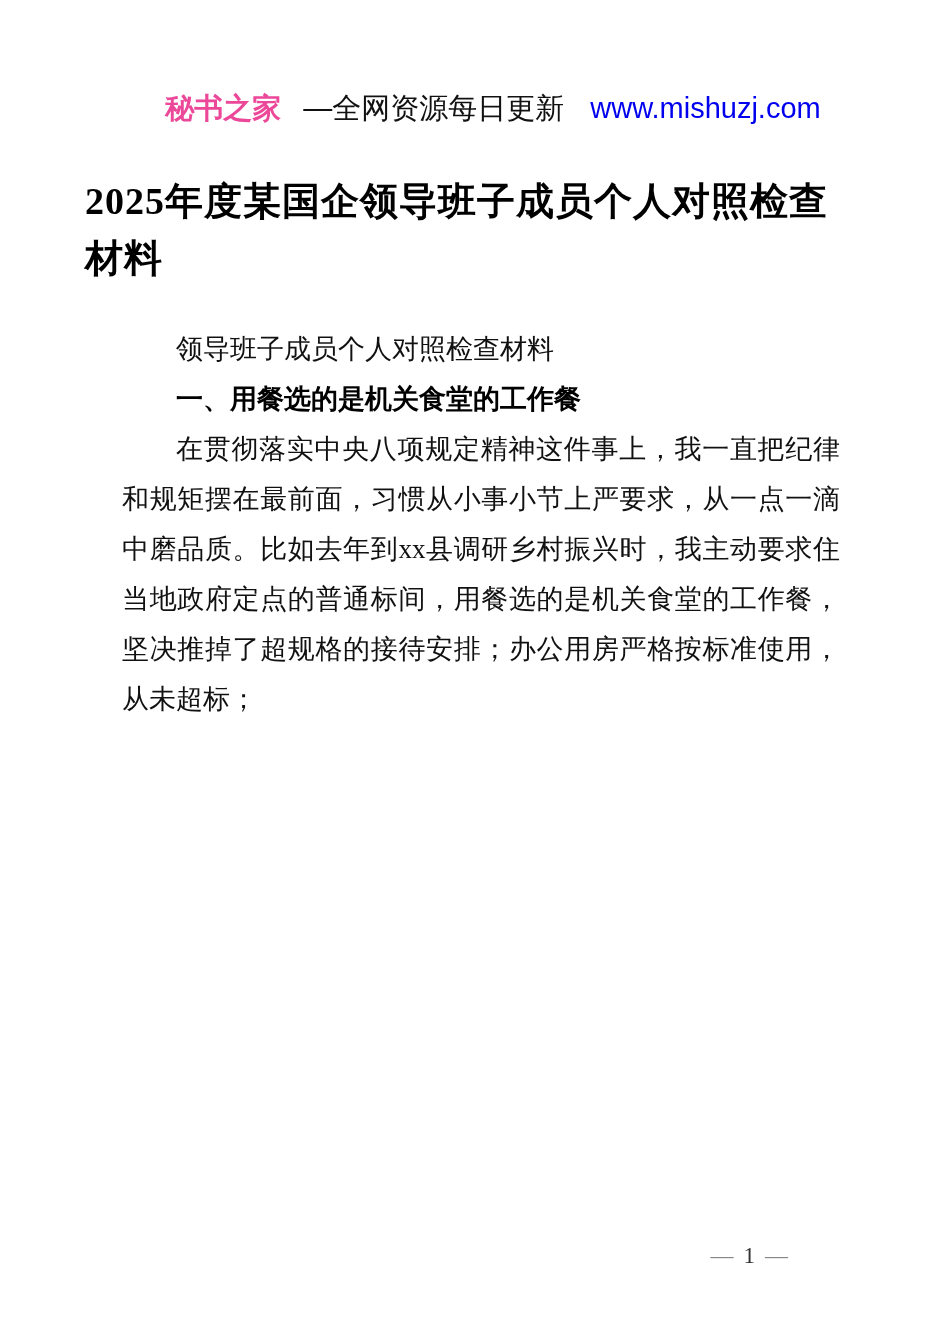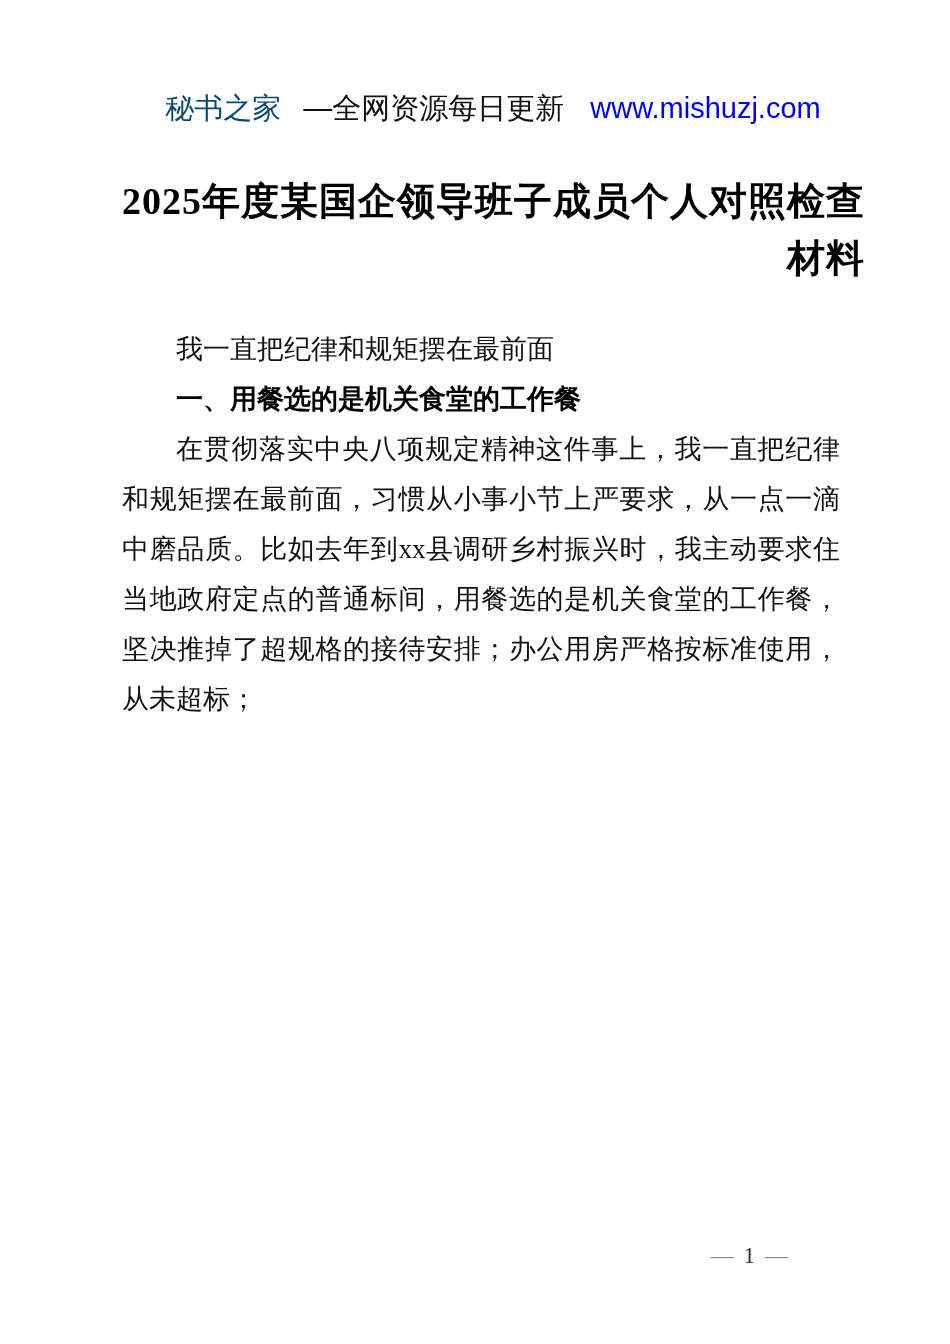--- a/index.html
+++ b/index.html
@@ -20,40 +20,40 @@
   
   .header {
     margin-top: 88px;
     text-align: center;
     font-family: "Liberation Sans", "DejaVu Sans", sans-serif;
     font-size: 29px;
     line-height: 40px;
     white-space: nowrap;
   }
   .header .brand {
-    color: #0c4a6e;
-    font-weight: 400;
+    color: #ec4899;
+    font-weight: 700;
     margin-left: 36px;
   }
   .header .tagline {
     color: #111111;
     font-weight: 400;
     margin-left: 22px;
   }
   .header .url {
     color: #0000ee;
     text-decoration: none;
     margin-left: 26px;
     font-weight: 400;
   }
   
   .title {
     margin: 45px auto 0 auto;
     width: 780px;
-    text-align: right;
+    text-align: left;
     font-size: 38px;
     font-weight: 700;
     line-height: 57px;
     color: #000000;
     letter-spacing: 1px;
   }
   .title .title-line {
     display: block;
   }
   
@@ -102,21 +102,21 @@
   <div class="header">
     <span class="brand">秘书之家</span><span class="tagline">—全网资源每日更新</span><a class="url" href="#">www.mishuzj.com</a>
   </div>
 
   <h1 class="title">
     <span class="title-line">2025年度某国企领导班子成员个人对照检查</span>
     <span class="title-line">材料</span>
   </h1>
 
   <div class="doc-body">
-    <p>我一直把纪律和规矩摆在最前面</p>
+    <p>领导班子成员个人对照检查材料</p>
     <p class="section-heading">一、用餐选的是机关食堂的工作餐</p>
     <p>在贯彻落实中央八项规定精神这件事上，我一直把纪律和规矩摆在最前面，习惯从小事小节上严要求，从一点一滴中磨品质。比如去年到xx县调研乡村振兴时，我主动要求住当地政府定点的普通标间，用餐选的是机关食堂的工作餐，坚决推掉了超规格的接待安排；办公用房严格按标准使用，从未超标；</p>
   </div>
 
   <div class="footer">
     <span class="dash">—</span><span class="num">1</span><span class="dash">—</span>
   </div>
 
 </div>
 

